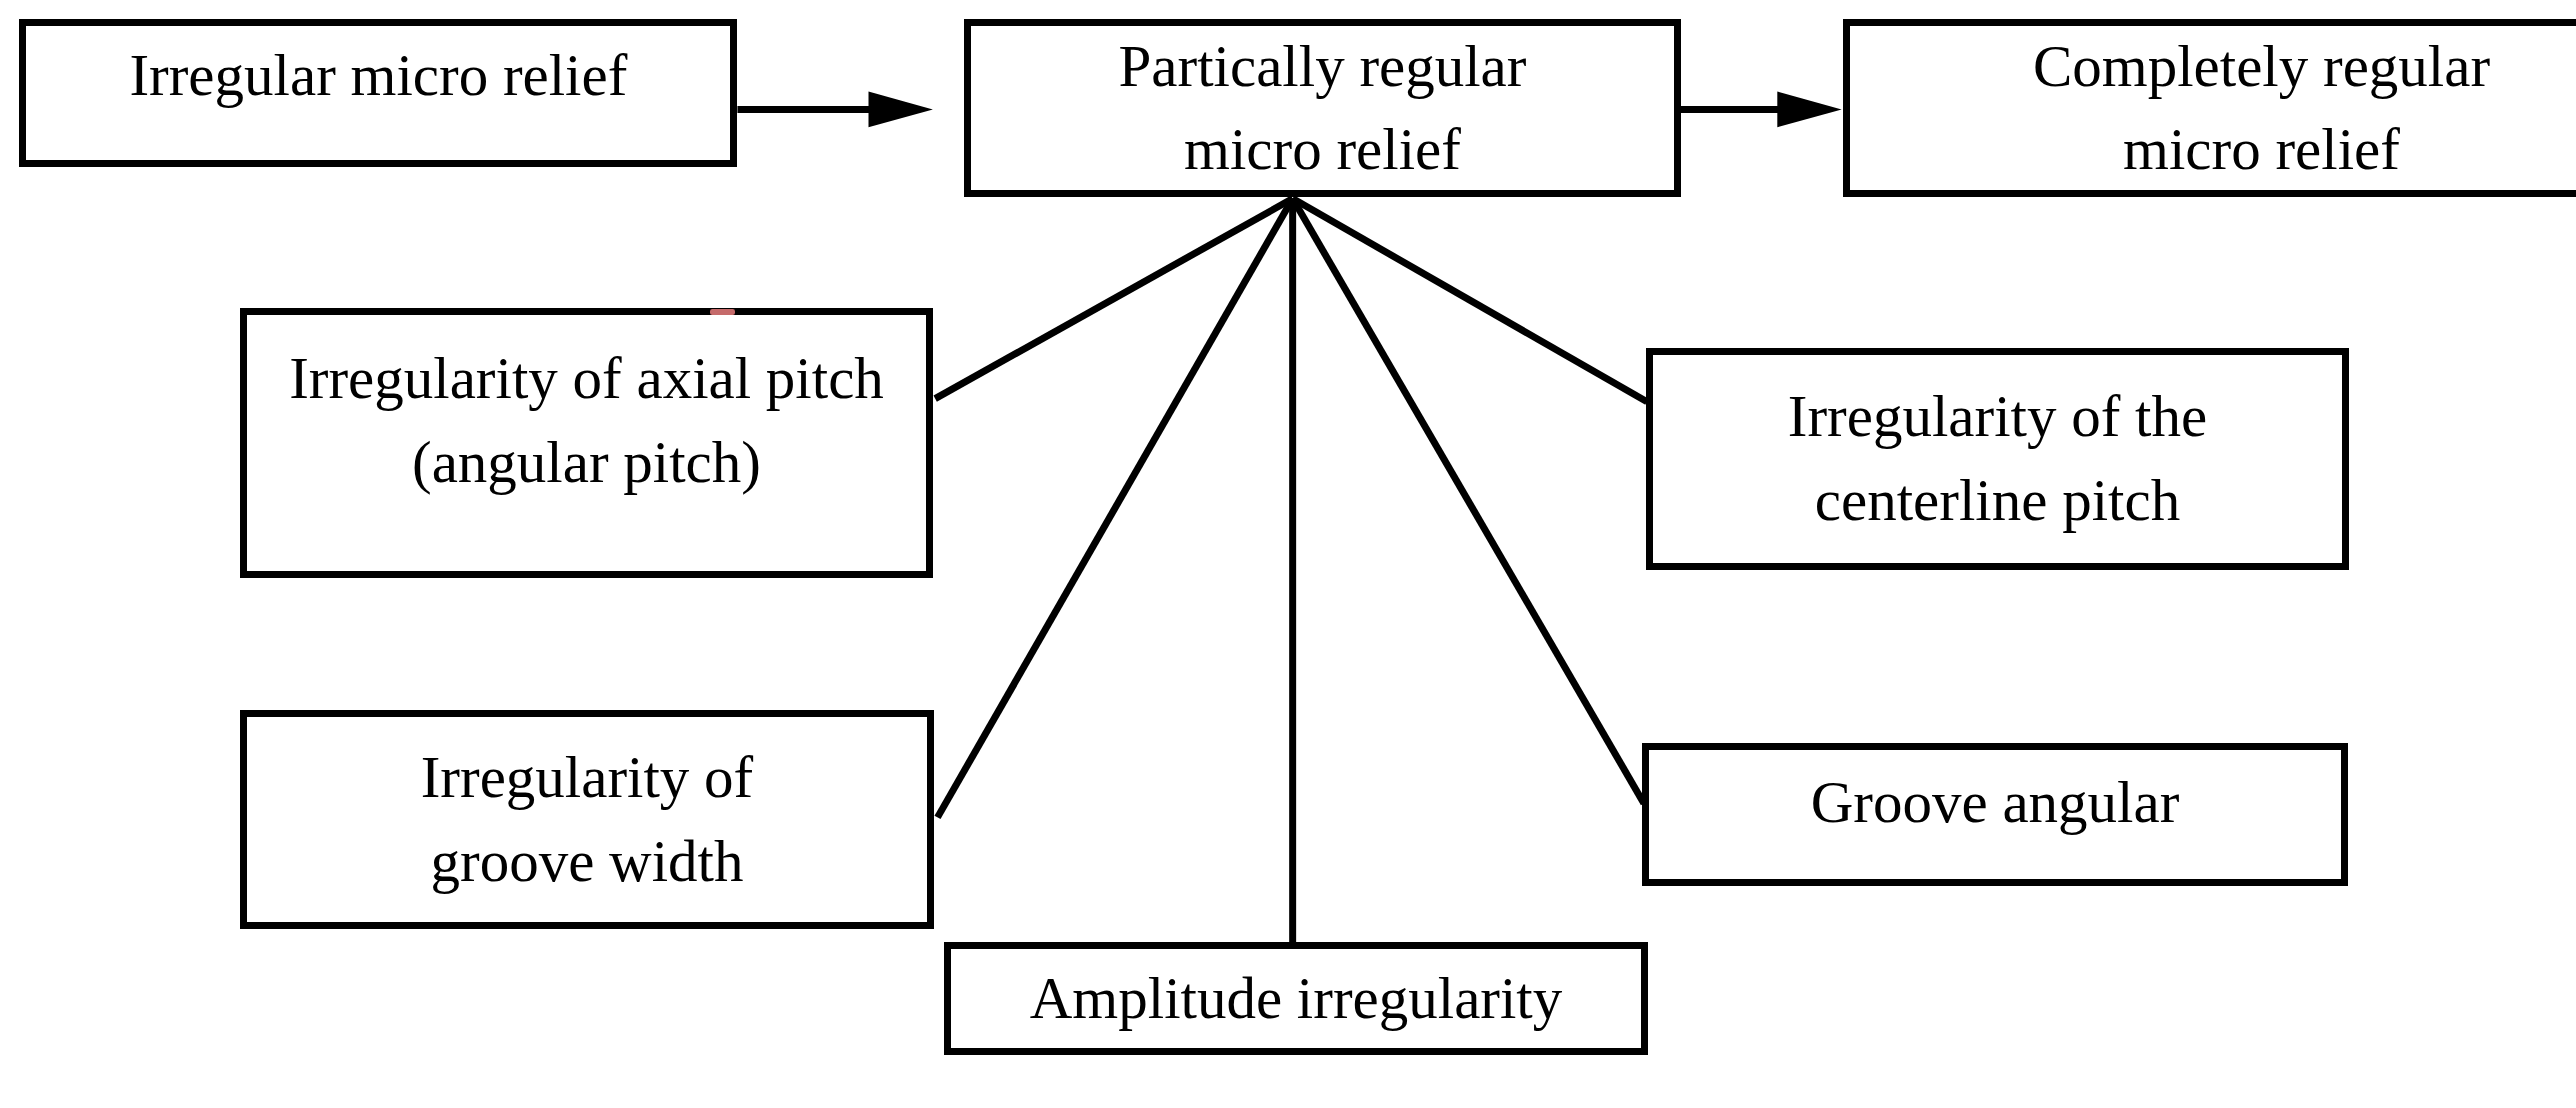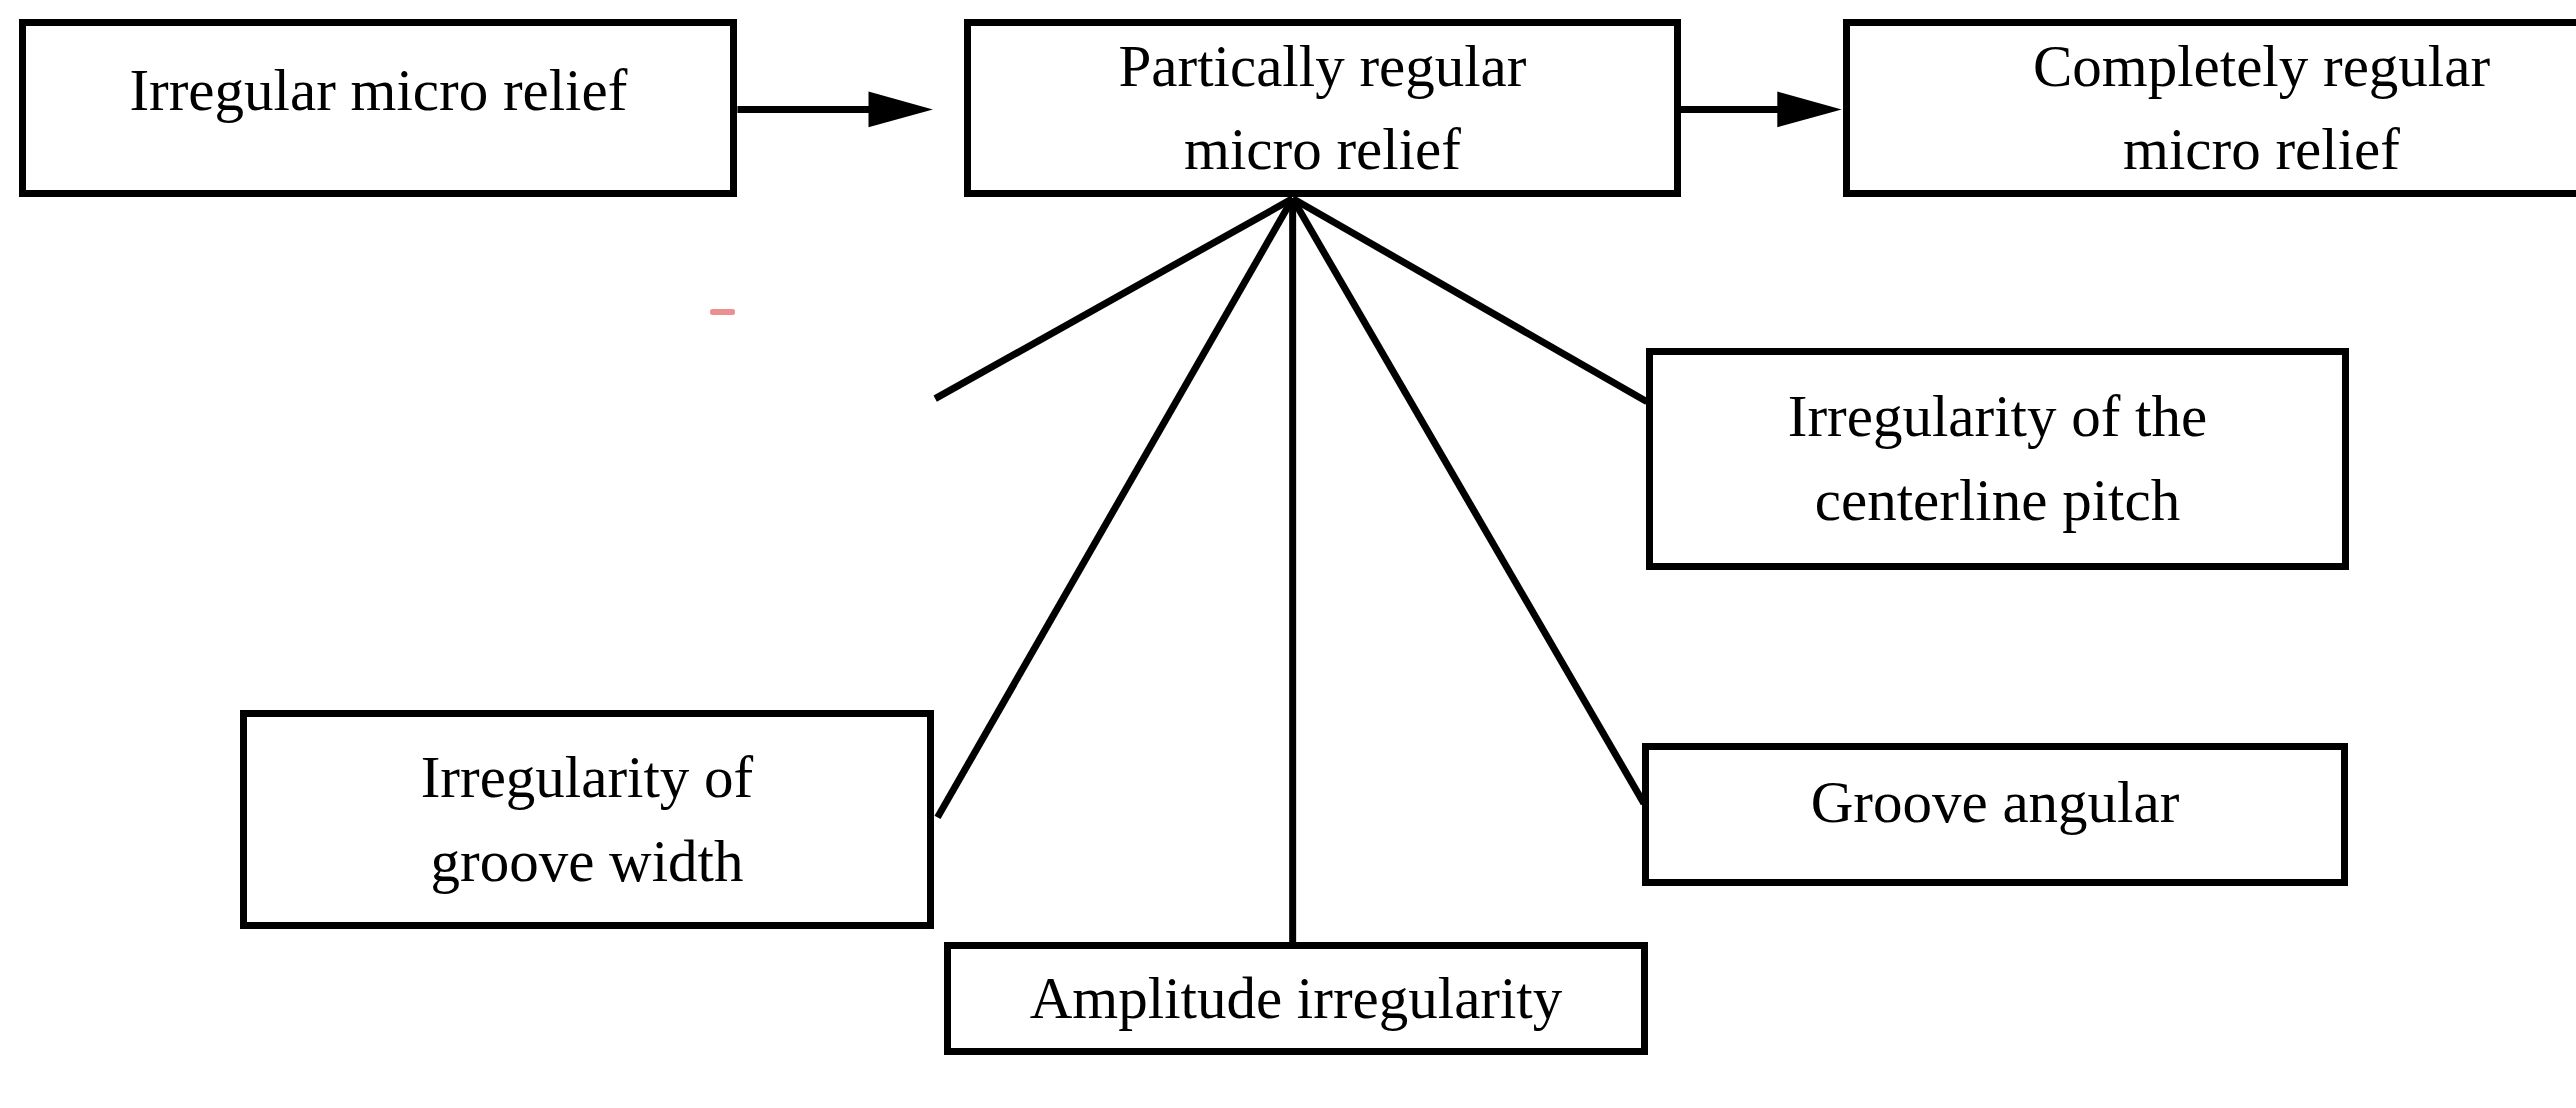--- a/index.html
+++ b/index.html
@@ -30,21 +30,21 @@
     background: #ffffff;
     display: flex;
     align-items: center;
     justify-content: center;
     text-align: center;
     font-size: 59px;
     line-height: 1.42;
     white-space: pre-line;
   }
   
-  .node-irregular   { left: 19.4px;   top: 19.4px;  width: 718px; height: 178px; padding-bottom: 35px; }
+  .node-irregular   { left: 19.4px;   top: 19.4px;  width: 718px; height: 148px; padding-bottom: 35px; }
   .node-partically  { left: 964px; top: 19.4px;  width: 717px; height: 178px; }
   .node-completely  { left: 1843px; top: 19.4px;  width: 837px; height: 178px; }
   
   .node-axial       { left: 240px;  top: 308px; width: 693px; height: 270px; align-items: flex-start; padding-top: 22px; }
   .node-centerline  { left: 1646px; top: 348px; width: 703px; height: 222px; }
   
   .node-groovewidth { left: 240px;  top: 710px; width: 694px; height: 219px; }
   .node-groovesym   { left: 1642px; top: 743px; width: 706px; height: 143px; padding-bottom: 23px; }
   
   .node-amplitude   { left: 944px; top: 942px; width: 704px; height: 113px; }
@@ -95,20 +95,22 @@
   </svg>
 
   <div class="node node-irregular">Irregular micro relief</div>
 
   <div class="node node-partically">Partically regular
 micro relief</div>
 
   <div class="node node-completely">Completely regular
 micro relief</div>
 
+  <div class="node node-axial">Irregularity of axial pitch
+(angular pitch)</div>
 
   <div class="node node-centerline">Irregularity of the
 centerline pitch</div>
 
   <div class="node node-groovewidth">Irregularity of
 groove width</div>
 
   <div class="node node-groovesym">Groove angular</div>
 
   <div class="node node-amplitude">Amplitude irregularity</div>

